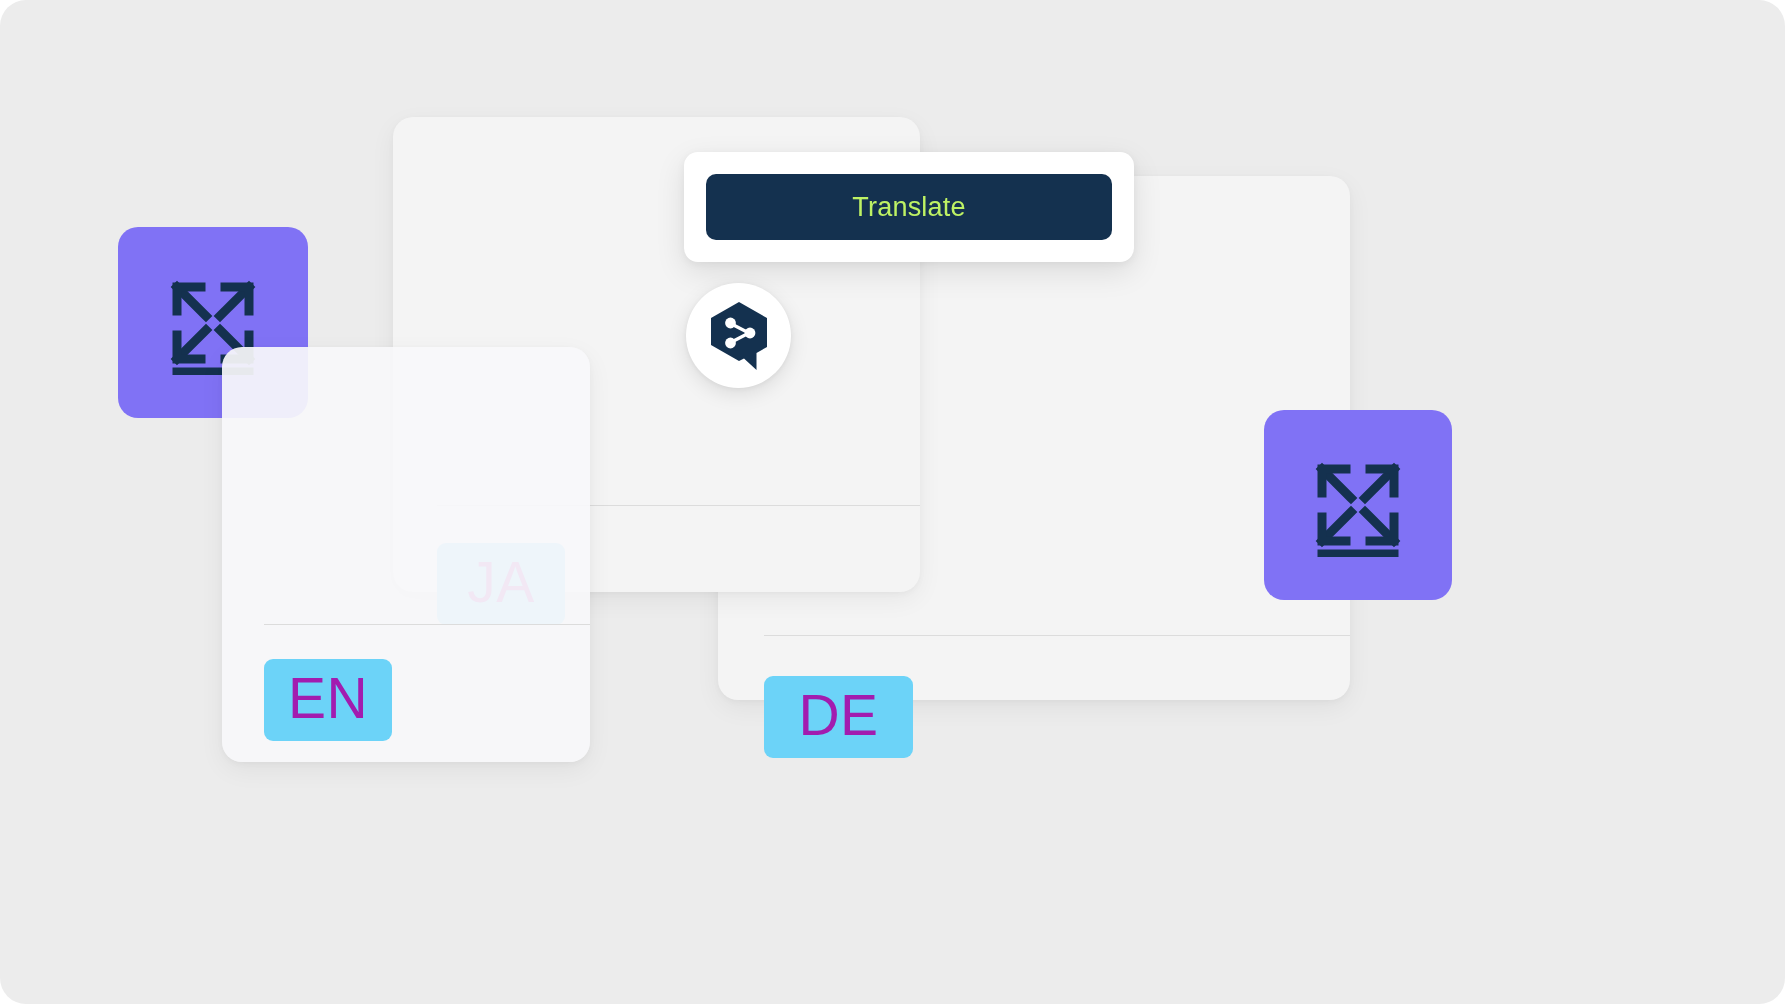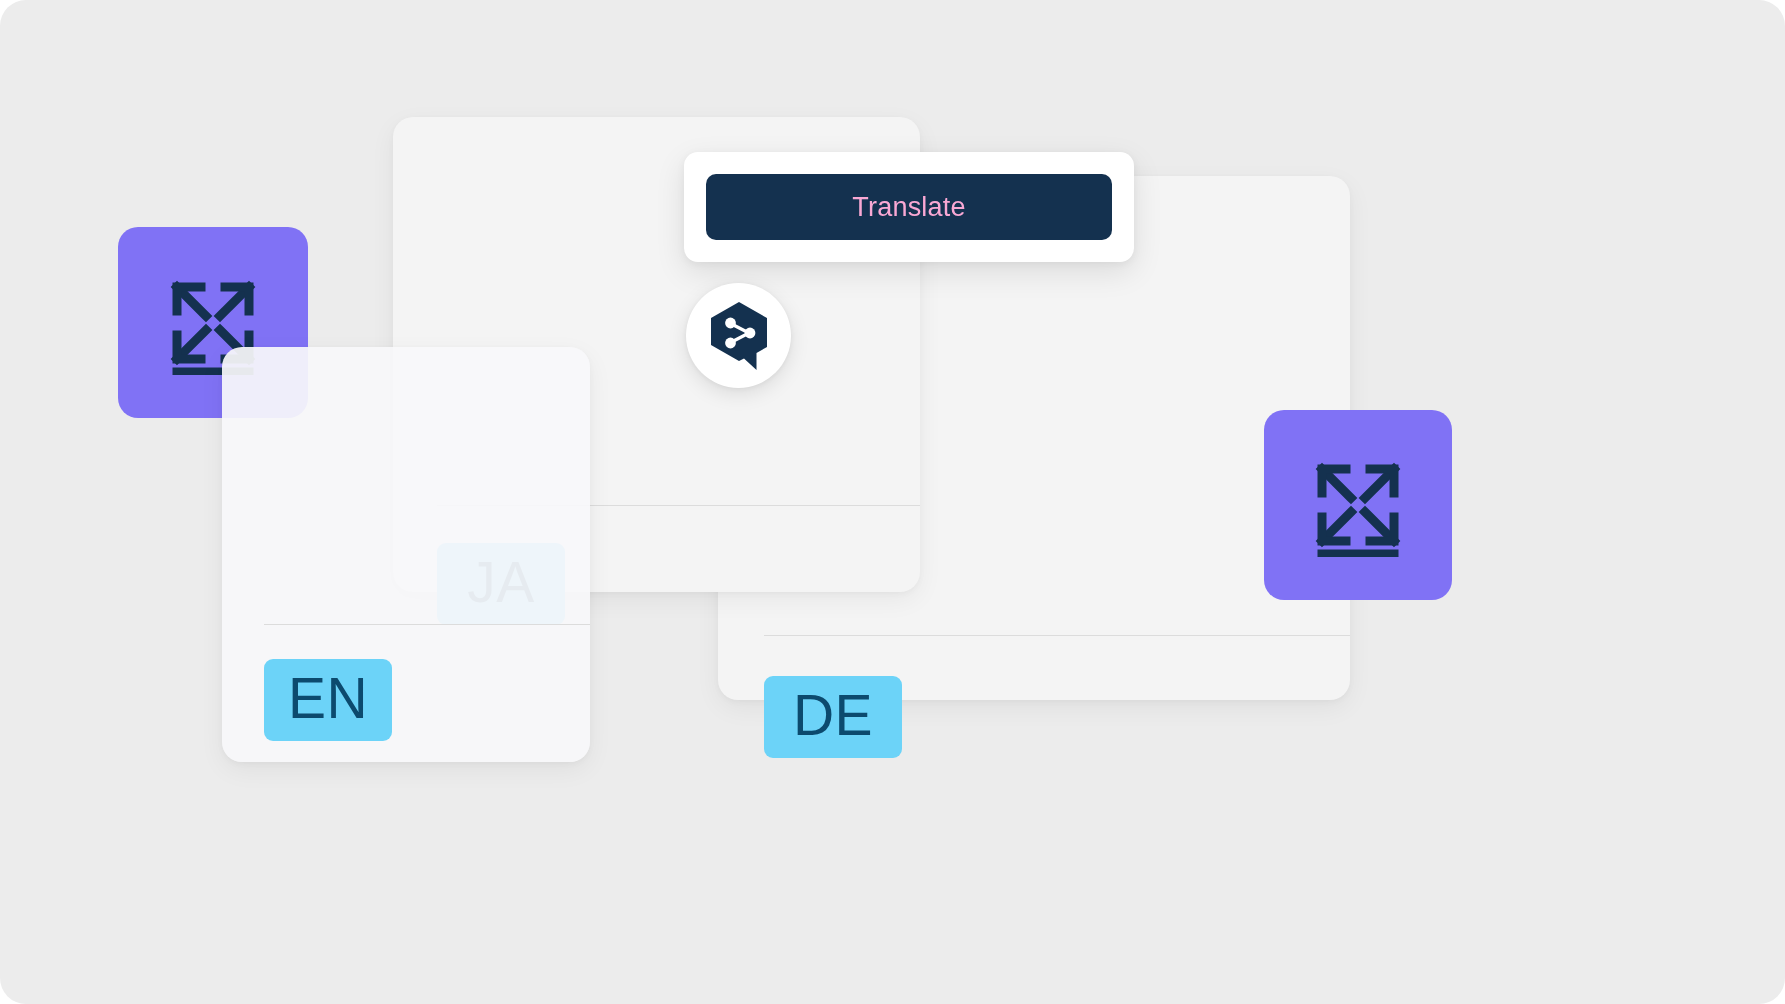--- a/index.html
+++ b/index.html
@@ -38,21 +38,21 @@
   }
 
   
   .lang-badge {
     position: absolute;
     display: flex;
     align-items: center;
     justify-content: center;
     background: #6CD3F8;
     border-radius: 9px;
-    color: #0c4a6e;
+    color: #a21caf;
     font-size: 57px;
     font-weight: 400;
     letter-spacing: 0.5px;
     line-height: 1;
     padding-bottom: 3px;
   }
 
   
   #card-ja {
     left: 393px; top: 117px;
@@ -61,21 +61,21 @@
   }
   #card-ja .card-divider { left: 44px; top: 388px; width: 483px; }
   #badge-ja { left: 44px; top: 426px; width: 128px; height: 82px; }
 
   #card-de {
     left: 718px; top: 176px;
     width: 632px; height: 524px;
     z-index: 2;
   }
   #card-de .card-divider { left: 46px; top: 459px; width: 586px; }
-  #badge-de { left: 46px; top: 500px; width: 138px; height: 82px; }
+  #badge-de { left: 46px; top: 500px; width: 149px; height: 82px; }
 
   #card-en {
     left: 222px; top: 347px;
     width: 368px; height: 415px;
     background: rgba(248,248,250,0.93);
     z-index: 4;
   }
   #card-en .card-divider { left: 42px; top: 277px; width: 326px; }
   #badge-en { left: 42px; top: 312px; width: 128px; height: 82px; }
 
@@ -104,21 +104,21 @@
     padding: 0 22px;
     box-shadow: 0 10px 30px rgba(0,0,0,0.10),
                 0 2px 8px rgba(0,0,0,0.05);
     z-index: 10;
   }
 
   .action-btn {
     flex: 1;
     height: 66px;
     background: #14314F;
-    color: #f9a8d4;
+    color: #bef264;
     border: none;
     border-radius: 10px;
     font-family: "Liberation Sans", sans-serif;
     font-size: 27px;
     font-weight: 400;
     letter-spacing: 0.2px;
     cursor: pointer;
     white-space: nowrap;
   }
 

